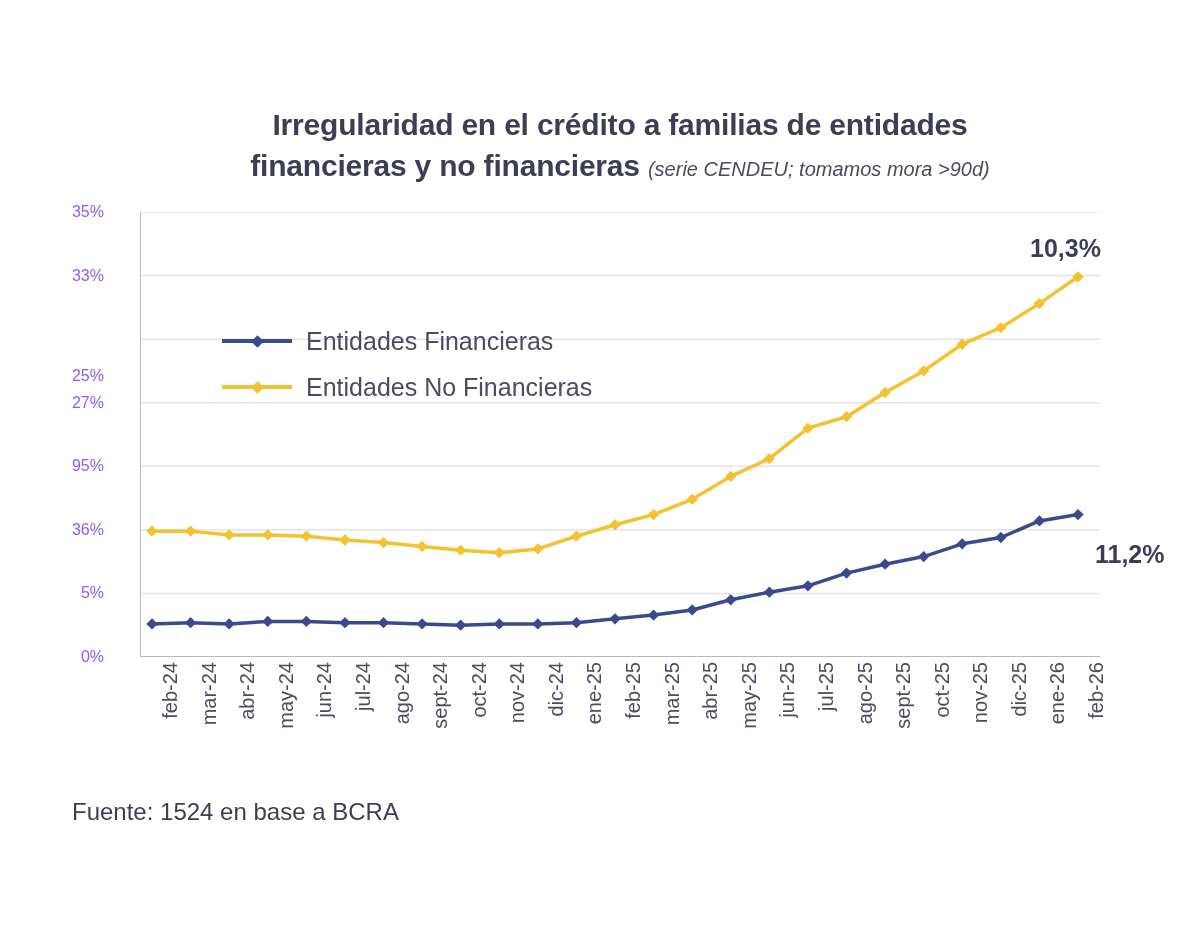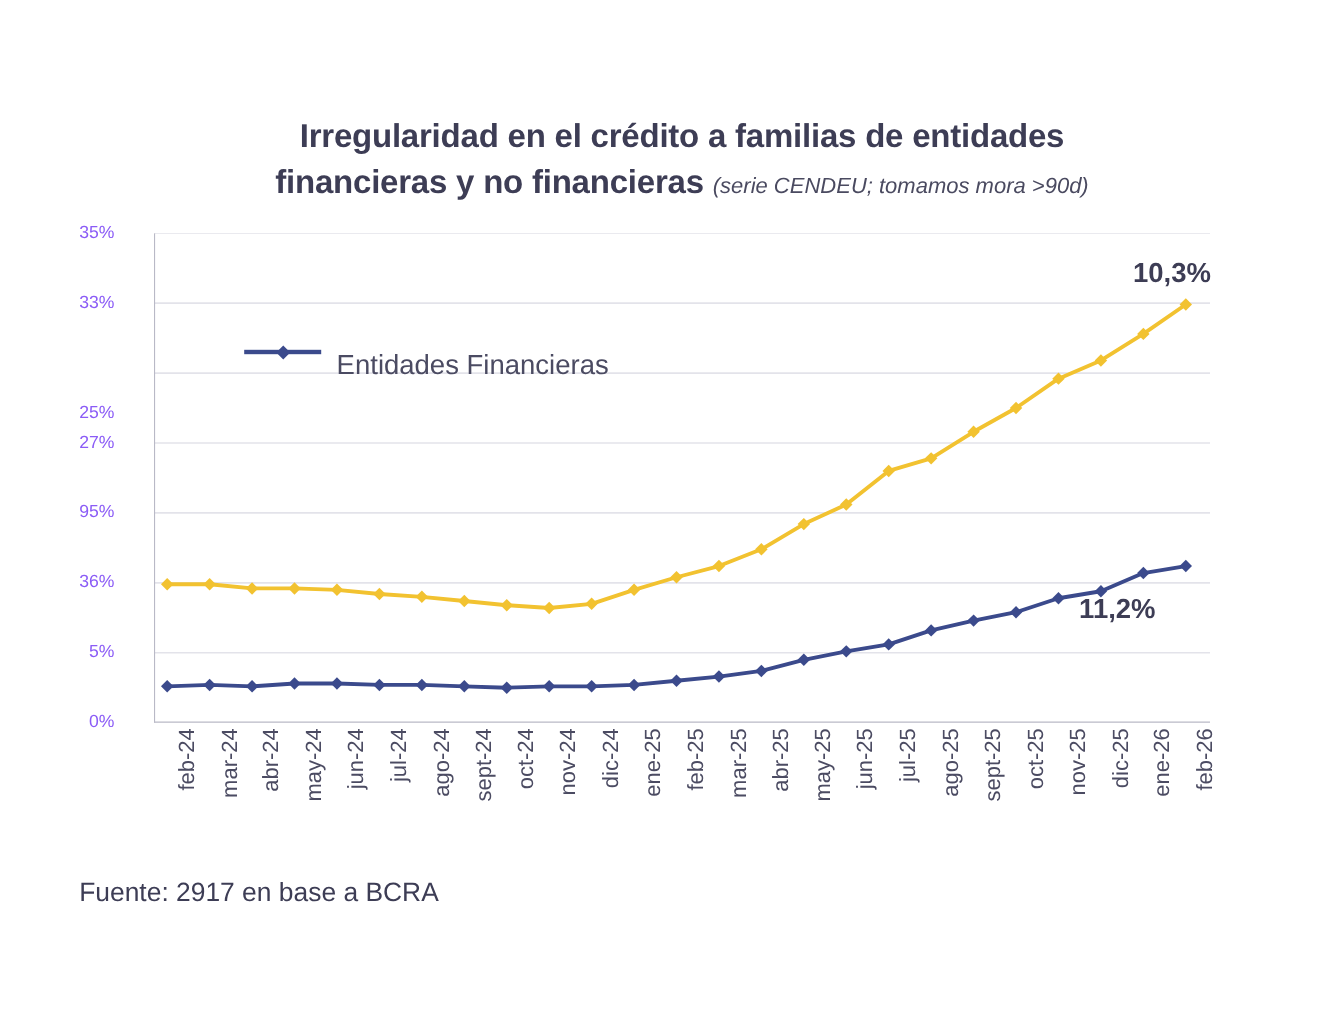--- a/index.html
+++ b/index.html
@@ -83,20 +83,21 @@
     transform: rotate(-90deg) translateX(-100%);
   }
   .legend {
     position: absolute;
     left: 222px;
     top: 318px;
     width: 420px;
   }
   .legend-row {
     display: flex;
+    align-items: center;
     height: 46px;
   }
   .legend-line {
     width: 70px;
     height: 0;
     border-top-width: 4px;
     border-top-style: solid;
     position: relative;
   }
   .legend-marker {
@@ -113,21 +114,21 @@
     margin-left: 14px;
   }
   .annot {
     position: absolute;
     font-size: 25px;
     font-weight: bold;
     color: #3d3d55;
     white-space: nowrap;
   }
   #annot-nofin { left: 1030px; top: 234px; }
-  #annot-fin { left: 981px; top: 540px; text-align: right; }
+  #annot-fin { left: 1095px; top: 540px; text-align: right; }
   .source {
     position: absolute;
     left: 72px;
     top: 798px;
     font-size: 24px;
     color: #3d3d55;
   }
   svg { display: block; }
 </style>
 </head>
@@ -248,19 +249,25 @@
       <div class="x-tick" style="left: 945px;">feb-26</div>
     </div>
 
   <div class="legend">
     <div class="legend-row">
       <span class="legend-line" id="legend-line-0" style="border-top-color: rgb(59, 74, 140);">
         <span class="legend-marker" id="legend-marker-0" style="background: rgb(59, 74, 140);"></span>
       </span>
       <span class="legend-label">Entidades Financieras</span>
     </div>
+    <div class="legend-row">
+      <span class="legend-line" id="legend-line-1" style="border-top-color: rgb(242, 194, 48);">
+        <span class="legend-marker" id="legend-marker-1" style="background: rgb(242, 194, 48);"></span>
+      </span>
+      <span class="legend-label">Entidades No Financieras</span>
+    </div>
   </div>
 
   <div class="annot" id="annot-nofin">10,3%</div>
   <div class="annot" id="annot-fin">11,2%</div>
 
-  <div class="source">Fuente: 2917 en base a BCRA</div>
+  <div class="source">Fuente: 1524 en base a BCRA</div>
 </div>
 
 </body></html>

